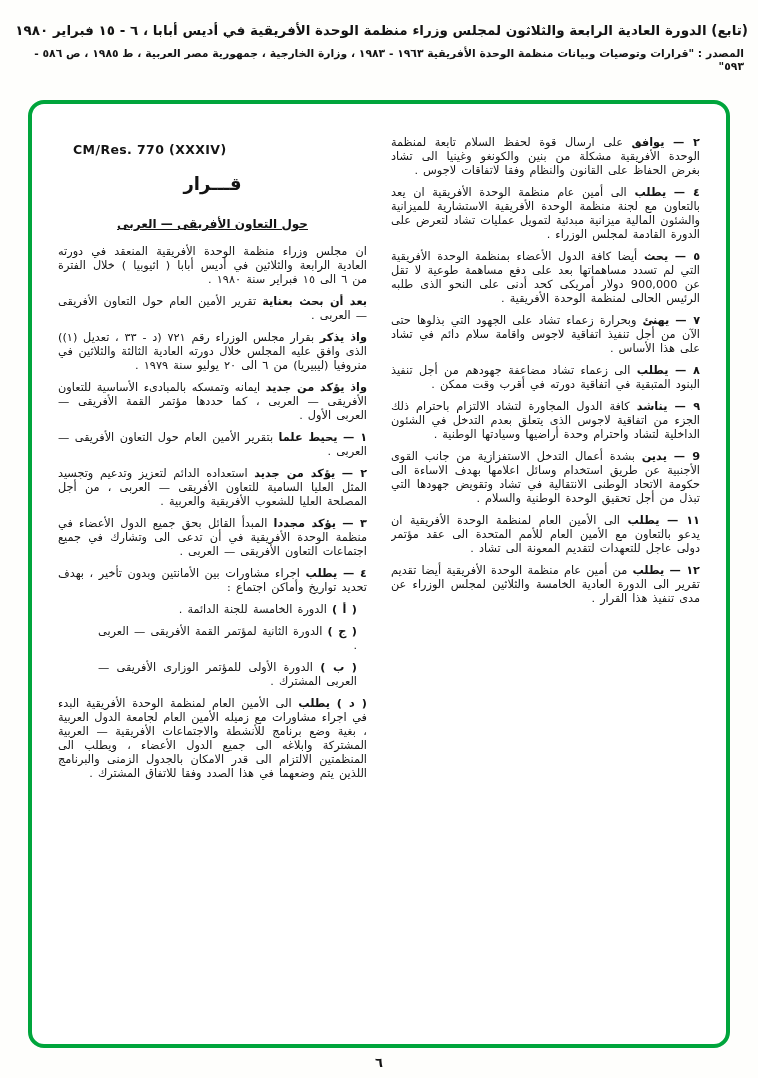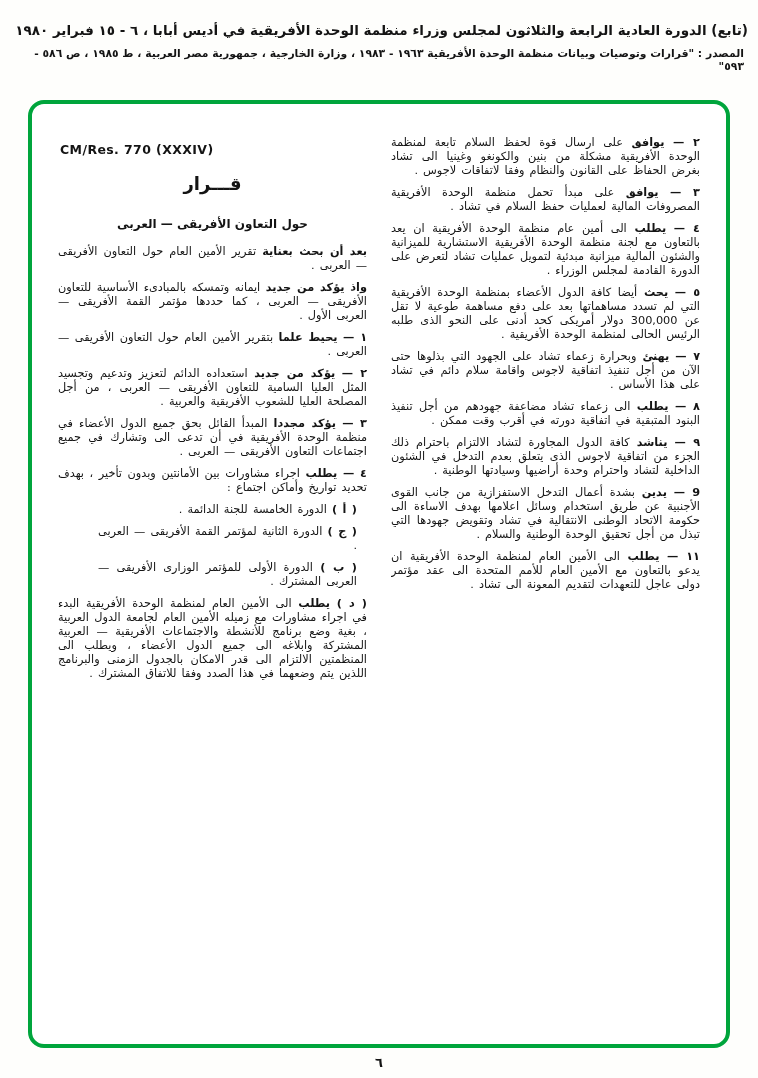--- a/index.html
+++ b/index.html
@@ -26,23 +26,23 @@
   }
 
   
   .cols {
     position:absolute; left:58px; top:136px; width:642px; height:882px;
     direction:rtl; display:flex; gap:24px;
   }
   .col { width:309px; height:882px; overflow:hidden; }
 
   .ref { direction:ltr; text-align:left; font-weight:bold; font-size:12.5px;
-         letter-spacing:0.4px; margin:6px 0 16px 2px; }
+         letter-spacing:0.4px; margin:6px 0 16px 15px; }
   .title { text-align:center; font-weight:bold; font-size:18px; margin-bottom:23px; direction:rtl; }
-  .subtitle { text-align:center; font-weight:bold; font-size:12px; margin-bottom:14px; direction:rtl; }
+  .subtitle { text-align:center; font-weight:bold; font-size:12px; margin-bottom:14px; direction:rtl;text-decoration:underline; }
 
   .para {
     direction:rtl; text-align:justify; font-size:11.3px; line-height:14px;
     margin-bottom:8px; word-spacing:1.5px;
   }
   .p-num, .p-lead { font-weight:bold; }
   .subitem { padding-right:10px;margin-left:40px; }
 
   .pageno {
     position:absolute; left:0; right:0; bottom:8px;
@@ -60,48 +60,50 @@
   </div>
 
   <div class="frame"></div>
 
   <div class="cols">
 
     <div class="col">
 
         <p class="para"><span class="p-num">٢ —</span> <span class="p-lead">يوافق</span> <span class="p-text">على ارسال قوة لحفظ السلام تابعة لمنظمة الوحدة الأفريقية مشكلة من بنين والكونغو وغينيا الى تشاد بغرض الحفاظ على القانون والنظام وفقا لاتفاقات لاجوس .</span></p>
 
-        <p class="para"><span class="p-num">٣ —</span> <span class="p-lead">يوافق</span> <span class="p-text">على مبدأ تحمل منظمة الوحدة الأفريقية المصروفات المالية لعمليات حفظ السلام في تشاد .</span></p>
 
         <p class="para"><span class="p-num">٤ —</span> <span class="p-lead">يطلب</span> <span class="p-text">الى أمين عام منظمة الوحدة الأفريقية ان يعد بالتعاون مع لجنة منظمة الوحدة الأفريقية الاستشارية للميزانية والشئون المالية ميزانية مبدئية لتمويل عمليات تشاد لتعرض على الدورة القادمة لمجلس الوزراء .</span></p>
 
-        <p class="para"><span class="p-num">٥ —</span> <span class="p-lead">يحث</span> <span class="p-text">أيضا كافة الدول الأعضاء بمنظمة الوحدة الأفريقية التي لم تسدد مساهماتها بعد على دفع مساهمة طوعية لا تقل عن 300,000 دولار أمريكى كحد أدنى على النحو الذى طلبه الرئيس الحالى لمنظمة الوحدة الأفريقية .</span></p>
+        <p class="para"><span class="p-num">٥ —</span> <span class="p-lead">يحث</span> <span class="p-text">أيضا كافة الدول الأعضاء بمنظمة الوحدة الأفريقية التي لم تسدد مساهماتها بعد على دفع مساهمة طوعية لا تقل عن 900,000 دولار أمريكى كحد أدنى على النحو الذى طلبه الرئيس الحالى لمنظمة الوحدة الأفريقية .</span></p>
 
 
         <p class="para"><span class="p-num">٧ —</span> <span class="p-lead">يهنئ</span> <span class="p-text">وبحرارة زعماء تشاد على الجهود التي بذلوها حتى الآن من أجل تنفيذ اتفاقية لاجوس واقامة سلام دائم في تشاد على هذا الأساس .</span></p>
 
         <p class="para"><span class="p-num">٨ —</span> <span class="p-lead">يطلب</span> <span class="p-text">الى زعماء تشاد مضاعفة جهودهم من أجل تنفيذ البنود المتبقية في اتفاقية دورته في أقرب وقت ممكن .</span></p>
 
         <p class="para"><span class="p-num">٩ —</span> <span class="p-lead">يناشد</span> <span class="p-text">كافة الدول المجاورة لتشاد الالتزام باحترام ذلك الجزء من اتفاقية لاجوس الذى يتعلق بعدم التدخل في الشئون الداخلية لتشاد واحترام وحدة أراضيها وسيادتها الوطنية .</span></p>
 
         <p class="para"><span class="p-num">9 —</span> <span class="p-lead">يدين</span> <span class="p-text">بشدة أعمال التدخل الاستفزازية من جانب القوى الأجنبية عن طريق استخدام وسائل اعلامها بهدف الاساءة الى حكومة الاتحاد الوطنى الانتقالية في تشاد وتقويض جهودها التي تبذل من أجل تحقيق الوحدة الوطنية والسلام .</span></p>
 
         <p class="para"><span class="p-num">١١ —</span> <span class="p-lead">يطلب</span> <span class="p-text">الى الأمين العام لمنظمة الوحدة الأفريقية ان يدعو بالتعاون مع الأمين العام للأمم المتحدة الى عقد مؤتمر دولى عاجل للتعهدات لتقديم المعونة الى تشاد .</span></p>
 
+        <p class="para"><span class="p-num">١٢ —</span> <span class="p-lead">يطلب</span> <span class="p-text">من أمين عام منظمة الوحدة الأفريقية أيضا تقديم تقرير الى الدورة العادية الخامسة والثلاثين لمجلس الوزراء عن مدى تنفيذ هذا القرار .</span></p>
       </div>
 
     <div class="col">
       <div class="ref">CM/Res. 770 (XXXIV)</div>
       <div class="title">قـــرار</div>
       <div class="subtitle">حول التعاون الأفريقى — العربى</div>
       <div>
 
+          <p class="para">  <span class="p-text">ان مجلس وزراء منظمة الوحدة الأفريقية المنعقد في دورته العادية الرابعة والثلاثين في أديس أبابا ( اثيوبيا ) خلال الفترة من ٦ الى ١٥ فبراير سنة ١٩٨٠ .</span></p>
 
           <p class="para"> <span class="p-lead">بعد أن بحث بعناية</span> <span class="p-text">تقرير الأمين العام حول التعاون الأفريقى — العربى .</span></p>
 
+          <p class="para"> <span class="p-lead">واذ يذكر</span> <span class="p-text">بقرار مجلس الوزراء رقم ٧٢١ (د - ٣٣ ، تعديل (١)) الذى وافق عليه المجلس خلال دورته العادية الثالثة والثلاثين في منروفيا (ليبيريا) من ٦ الى ٢٠ يوليو سنة ١٩٧٩ .</span></p>
 
           <p class="para"> <span class="p-lead">واذ يؤكد من جديد</span> <span class="p-text">ايمانه وتمسكه بالمبادىء الأساسية للتعاون الأفريقى — العربى ، كما حددها مؤتمر القمة الأفريقى — العربى الأول .</span></p>
 
           <p class="para"><span class="p-num">١ —</span> <span class="p-lead">يحيط علما</span> <span class="p-text">بتقرير الأمين العام حول التعاون الأفريقى — العربى .</span></p>
 
           <p class="para"><span class="p-num">٢ —</span> <span class="p-lead">يؤكد من جديد</span> <span class="p-text">استعداده الدائم لتعزيز وتدعيم وتجسيد المثل العليا السامية للتعاون الأفريقى — العربى ، من أجل المصلحة العليا للشعوب الأفريقية والعربية .</span></p>
 
           <p class="para"><span class="p-num">٣ —</span> <span class="p-lead">يؤكد مجددا</span> <span class="p-text">المبدأ القائل بحق جميع الدول الأعضاء في منظمة الوحدة الأفريقية في أن تدعى الى وتشارك في جميع اجتماعات التعاون الأفريقى — العربى .</span></p>
 
           <p class="para"><span class="p-num">٤ —</span> <span class="p-lead">يطلب</span> <span class="p-text">اجراء مشاورات بين الأمانتين وبدون تأخير ، بهدف تحديد تواريخ وأماكن اجتماع :</span></p>

